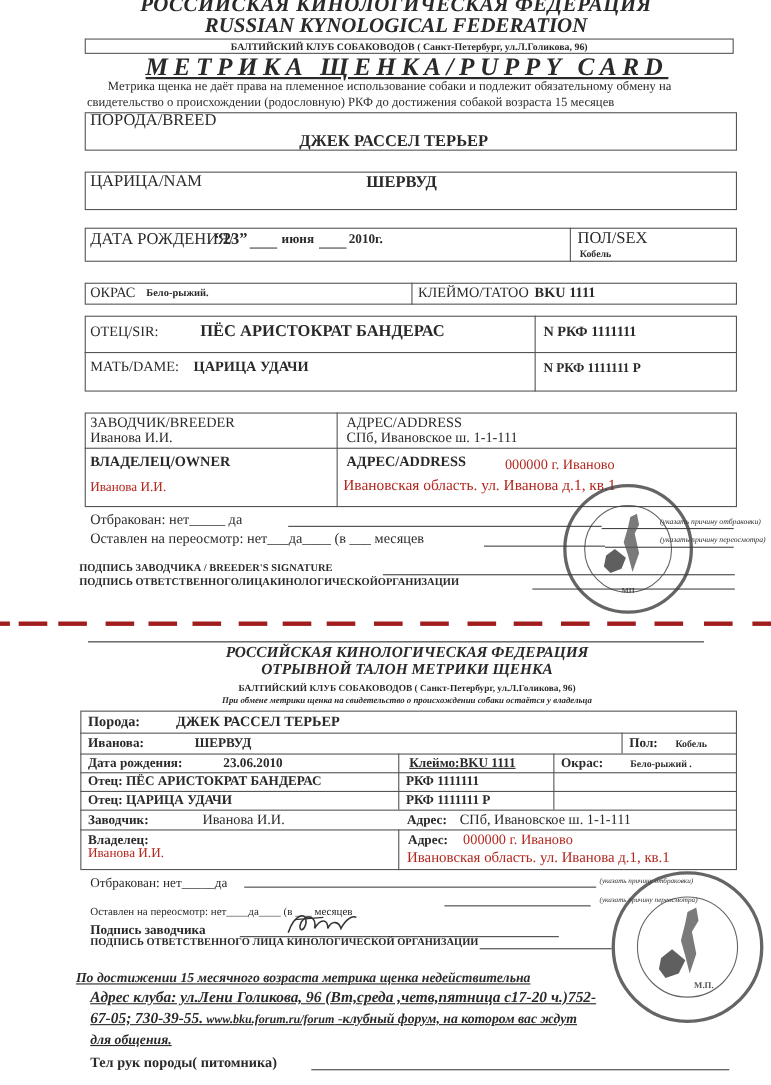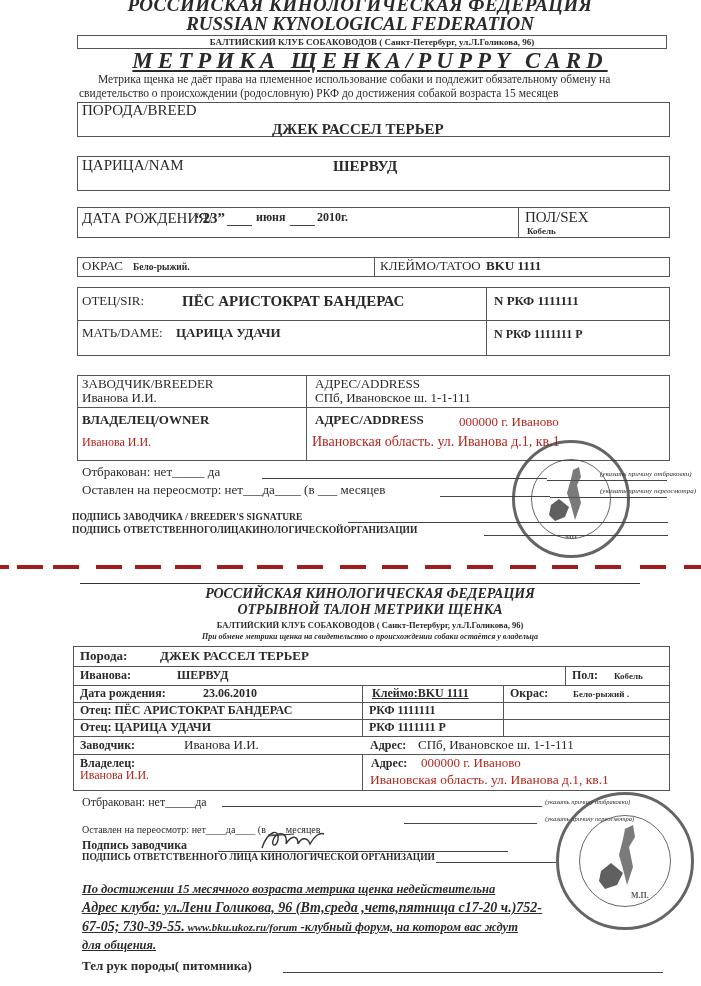--- a/index.html
+++ b/index.html
@@ -181,23 +181,23 @@
 
 <div class="abs bold" style="left:82px; top:838px; font-size:12px;">Подпись заводчика</div>
 <div class="uline" style="left:218px; top:851px; width:290px;"></div>
 <svg class="abs" style="left:258px; top:826px;" width="70" height="28" viewBox="0 0 70 28">
   <path d="M4 22 C10 4, 22 2, 20 14 C18 22, 12 20, 16 12 C22 4, 30 8, 28 18 C34 8, 40 10, 40 18 C44 10, 50 12, 52 18 C56 10, 62 6, 66 8" stroke="#333" stroke-width="1.4" fill="none"></path>
   <path d="M10 10 L36 8" stroke="#333" stroke-width="1" fill="none"></path>
 </svg>
 <div class="abs bold" style="left:82px; top:852px; font-size:9.5px; white-space:nowrap;">ПОДПИСЬ ОТВЕТСТВЕННОГО ЛИЦА КИНОЛОГИЧЕСКОЙ ОРГАНИЗАЦИИ</div>
 <div class="uline" style="left:436px; top:862px; width:120px;"></div>
 
-<div class="abs bold ital" style="left:82px; top:882px; font-size:12.5px; text-decoration:underline; white-space:nowrap;">По достижении 15 месячного возраста метрика щенка недействительна</div>
+<div class="abs bold ital" style="left:69px; top:882px; font-size:12.5px; text-decoration:underline; white-space:nowrap;">По достижении 15 месячного возраста метрика щенка недействительна</div>
 <div class="abs bold ital" style="left:82px; top:900px; font-size:14px; text-decoration:underline; white-space:nowrap;">Адрес клуба: ул.Лени Голикова, 96 (Вт,среда ,четв,пятница  с17-20 ч.)752-</div>
-<div class="abs bold ital" style="left:82px; top:919px; font-size:14px; text-decoration:underline; white-space:nowrap;"><span>67-05;   730-39-55.</span><span style="font-size:11px;"> www.bku.ukoz.ru/forum</span><span style="font-size:12.5px;"> -клубный форум, на котором вас ждут</span></div>
+<div class="abs bold ital" style="left:82px; top:919px; font-size:14px; text-decoration:underline; white-space:nowrap;"><span>67-05;   730-39-55.</span><span style="font-size:11px;"> www.bku.forum.ru/forum</span><span style="font-size:12.5px;"> -клубный форум, на котором вас ждут</span></div>
 <div class="abs bold ital" style="left:82px; top:938px; font-size:12.5px; text-decoration:underline;">для общения.</div>
 <div class="abs bold" style="left:82px; top:958px; font-size:13px; white-space:nowrap;">Тел рук породы( питомника)</div>
 <div class="uline" style="left:283px; top:972px; width:380px;"></div>
 
 <div class="stamp" style="left:556px; top:792px; width:138px; height:138px;">
   <div class="inner" style="left:20px; top:20px; width:92px; height:92px;"></div>
   <svg style="position:absolute; left:36px; top:28px;" width="60" height="80" viewBox="0 0 60 80">
     <path d="M30 6 L38 2 L40 14 L34 24 L38 44 L32 62 L28 46 L24 32 L28 16 Z" fill="#555"></path>
     <path d="M6 48 L16 40 L28 50 L22 62 L10 66 L4 58 Z" fill="#333"></path>
   </svg>

